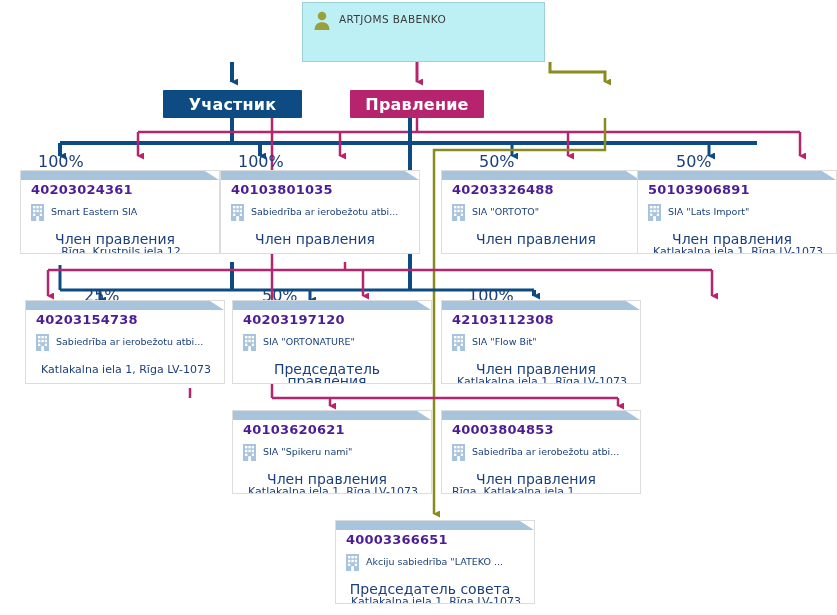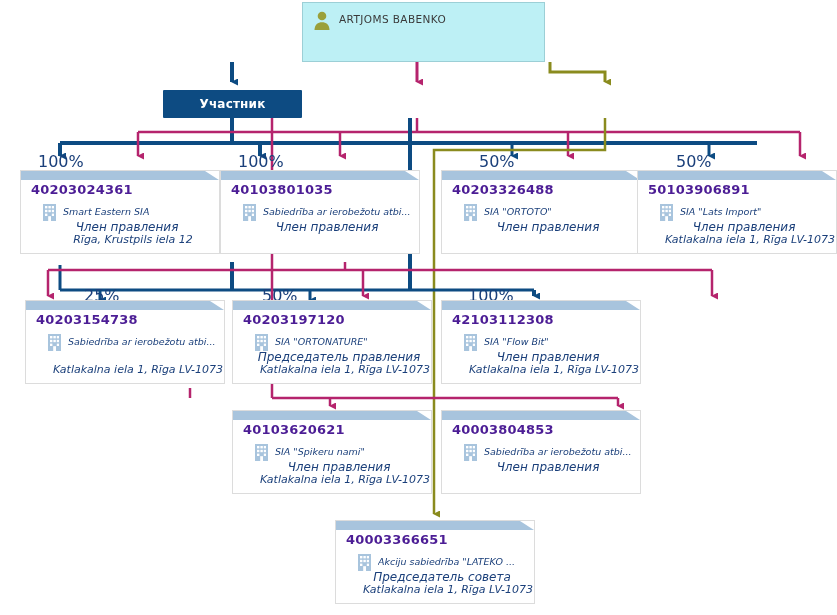--- a/index.html
+++ b/index.html
@@ -29,21 +29,21 @@
     font-size:10.5px;color:#3a3a3a;letter-spacing:.4px;
     line-height:16px;white-space:nowrap;
   }
 
   
   .role-btn{
     position:absolute;
     height:28px;
     box-sizing:border-box;
     display:flex;align-items:center;justify-content:center;
-    color:#ffffff;font-size:12px;font-weight:bold;
+    color:#ffffff;font-size:16px;font-weight:bold;
     letter-spacing:.2px;
     border-radius:1px;
   }
 
   
   .card{
     position:absolute;
     width:200px;height:84px;
     background:#ffffff;
     border:1px solid #dcdcdc;
@@ -59,34 +59,34 @@
     width:0;height:0;
     border-left:14px solid transparent;
     border-top:9px solid #ffffff;
   }
   .card-regno{
     position:absolute;left:10px;top:11px;
     font-size:13px;font-weight:bold;color:#4c1d95;
     letter-spacing:.2px;
   }
   .card-body{
-    position:absolute;left:12px;top:33px;width:200px;font-style:italic;
+    position:absolute;left:0;top:33px;width:200px;
   }
   .card-row1{
     display:flex;align-items:flex-start;padding-left:10px;
   }
   .bld-icon{flex:0 0 13px;width:13px;height:17px;margin-right:7px;}
   .card-name{
     font-size:9.5px;color:#1a3f7a;line-height:12px;
     white-space:nowrap;overflow:hidden;
     padding-top:2px;
   }
   .card-role{
-    font-size:12px;color:#1a3f7a;text-align:center;
-    line-height:12px;margin-top:0px;padding-right:12px;
+    font-size:14px;color:#1a3f7a;text-align:center;
+    line-height:12px;margin-top:12px;padding-right:12px;
   }
   .card-addr{
     font-size:11px;color:#1a3f7a;text-align:center;
     line-height:12px;margin-top:1px;padding:0 4px;
     white-space:nowrap;overflow:hidden;
   }
 
   
   .pct{
     position:absolute;
@@ -175,20 +175,23 @@
     <svg class="person-icon" viewBox="0 0 18 20">
       <circle cx="9" cy="5" r="4.3" fill="#9aa03a"></circle>
       <path d="M1.5,19 C1.5,13.5 5,11.2 9,11.2 C13,11.2 16.5,13.5 16.5,19 Z" fill="#9aa03a"></path>
     </svg>
     <div class="person-name">ARTJOMS BABENKO</div>
   </div>
 
   <div class="role-btn" style="left:163px;top:90px;width:139px;background:#0d4b82;">
     <span>Участник</span>
   </div>
+  <div class="role-btn" style="left:350px;top:90px;width:134px;background:#b5246d;">
+    <span>Правление</span>
+  </div>
 
   <div class="pct" style="left:38px;top:152px;">100%</div>
   <div class="pct" style="left:238px;top:152px;">100%</div>
   <div class="pct" style="left:479px;top:152px;">50%</div>
   <div class="pct" style="left:676px;top:152px;">50%</div>
   <div class="pct" style="left:84px;top:286px;">25%</div>
   <div class="pct" style="left:262px;top:286px;">50%</div>
   <div class="pct" style="left:468px;top:286px;">100%</div>
 
   <div class="card" style="left:20px;top:170px;">
@@ -403,20 +406,21 @@
           <rect x="2" y="5.8" width="2.4" height="2.4" fill="#ffffff"></rect>
           <rect x="5.4" y="5.8" width="2.4" height="2.4" fill="#ffffff"></rect>
           <rect x="8.8" y="5.8" width="2.2" height="2.4" fill="#ffffff"></rect>
           <rect x="2" y="9.6" width="2.4" height="2.4" fill="#ffffff"></rect>
           <rect x="8.8" y="9.6" width="2.2" height="2.4" fill="#ffffff"></rect>
           <rect x="5.2" y="12.2" width="2.8" height="4.8" fill="#ffffff"></rect>
         </svg>
         <div class="card-name">Sabiedrība ar ierobežotu atbi...</div>
       </div>
       <div class="card-role">Член правления</div>
+      <div class="card-addr" style="text-align:left;padding-left:10px;">Rīga, Katlakalna iela 1</div>
     </div>
   </div>
 
   <div class="card" style="left:335px;top:520px;">
     <div class="card-topbar"></div>
     <div class="card-fold"></div>
     <div class="card-regno">40003366651</div>
     <div class="card-body">
       <div class="card-row1">
         <svg class="bld-icon" viewBox="0 0 13 17">

